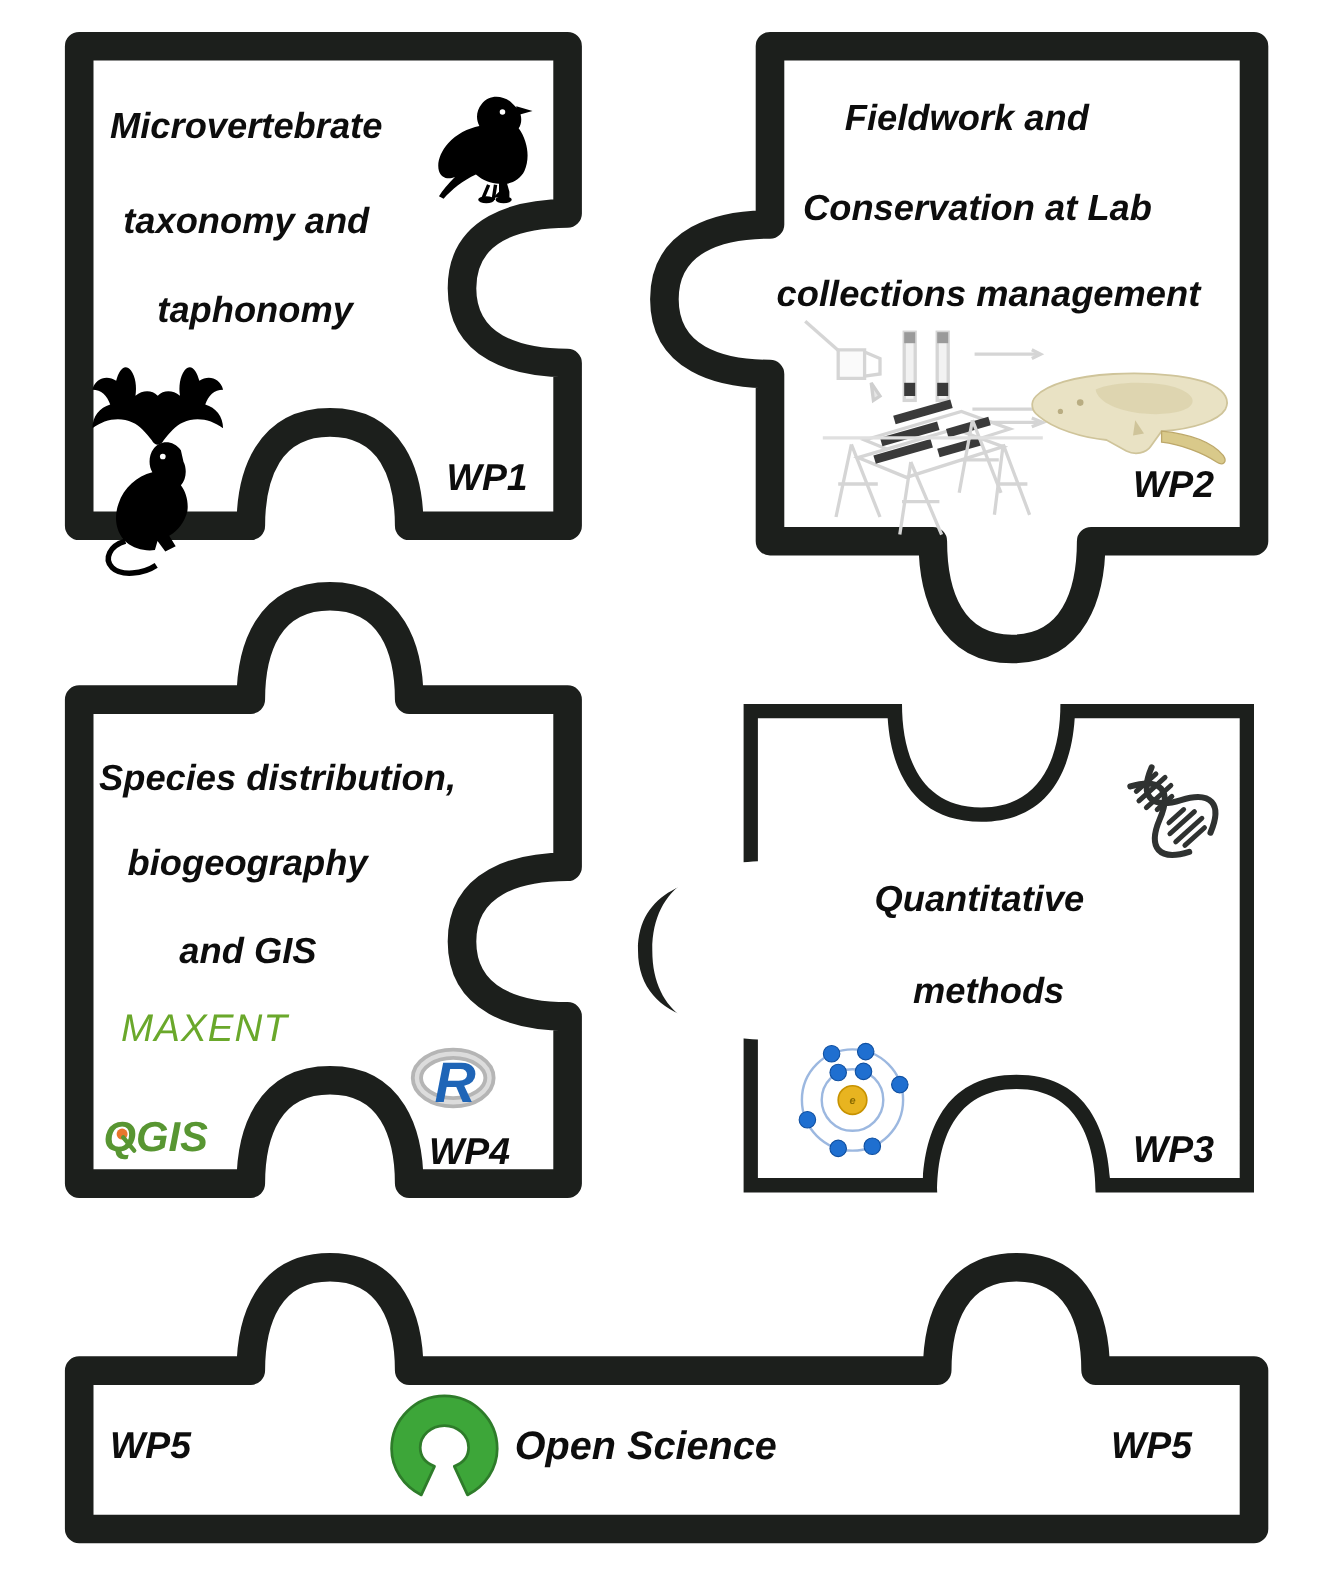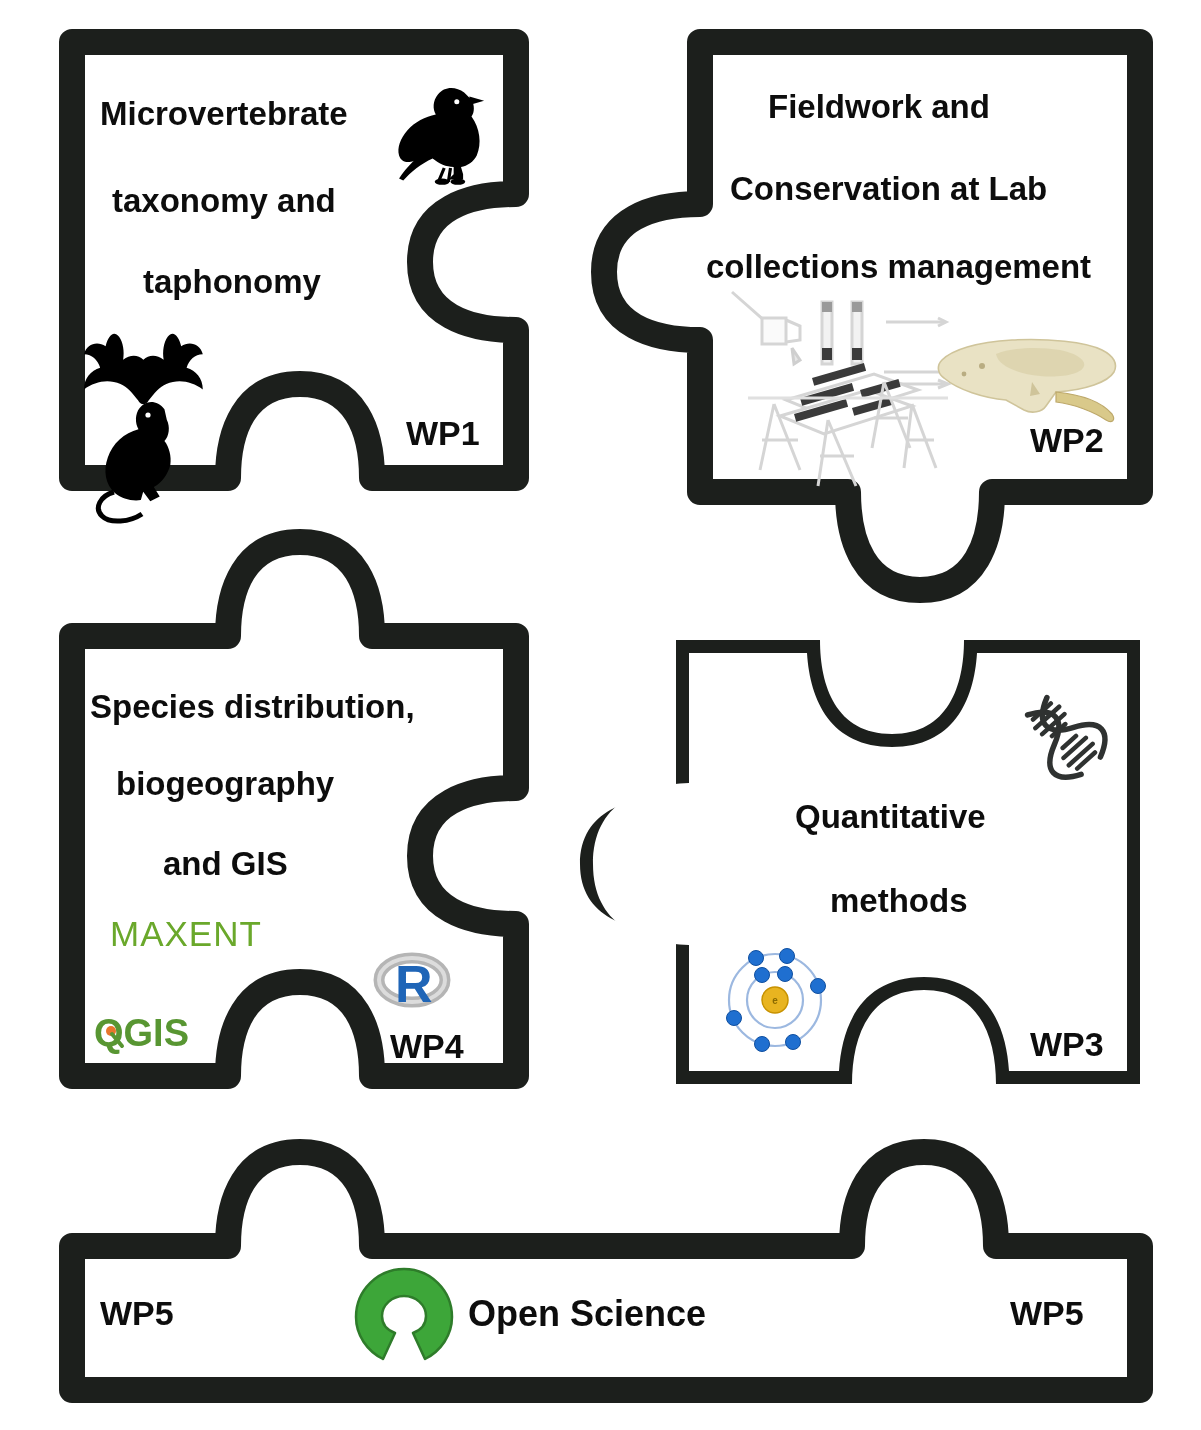--- a/index.html
+++ b/index.html
@@ -1,17 +1,17 @@
 <!DOCTYPE html>
 <html><head>
 <meta charset="utf-8">
 <style>
   html,body{margin:0;padding:0;background:#ffffff;}
   body{width:1201px;height:1430px;font-family:"Liberation Sans",sans-serif;overflow:hidden;}
-  #stage{position:relative;width:1201px;height:1430px;background:#fff;}
+  #stage{position:relative;width:1201px;height:1430px;background:#fff;font-style:italic;}
   #stage > svg{position:absolute;left:0;top:0;}
   .pz-text{font-family:"Liberation Sans",sans-serif;font-weight:700;fill:#0d0d0d;}
   .title-line{font-size:33px;}
   .wp-label{font-size:34px;}
   .os-label{font-size:36px;}
   .logo-maxent{font-family:"Liberation Sans",sans-serif;font-size:35px;font-weight:400;fill:#6aa82b;letter-spacing:1px;}
   .logo-qgis{font-family:"Liberation Sans",sans-serif;font-size:38px;font-weight:700;fill:#589632;letter-spacing:0px;}
   .logo-r{font-family:"Liberation Sans",sans-serif;font-size:52px;font-weight:700;fill:#1f65b7;}
 </style>
 </head>

